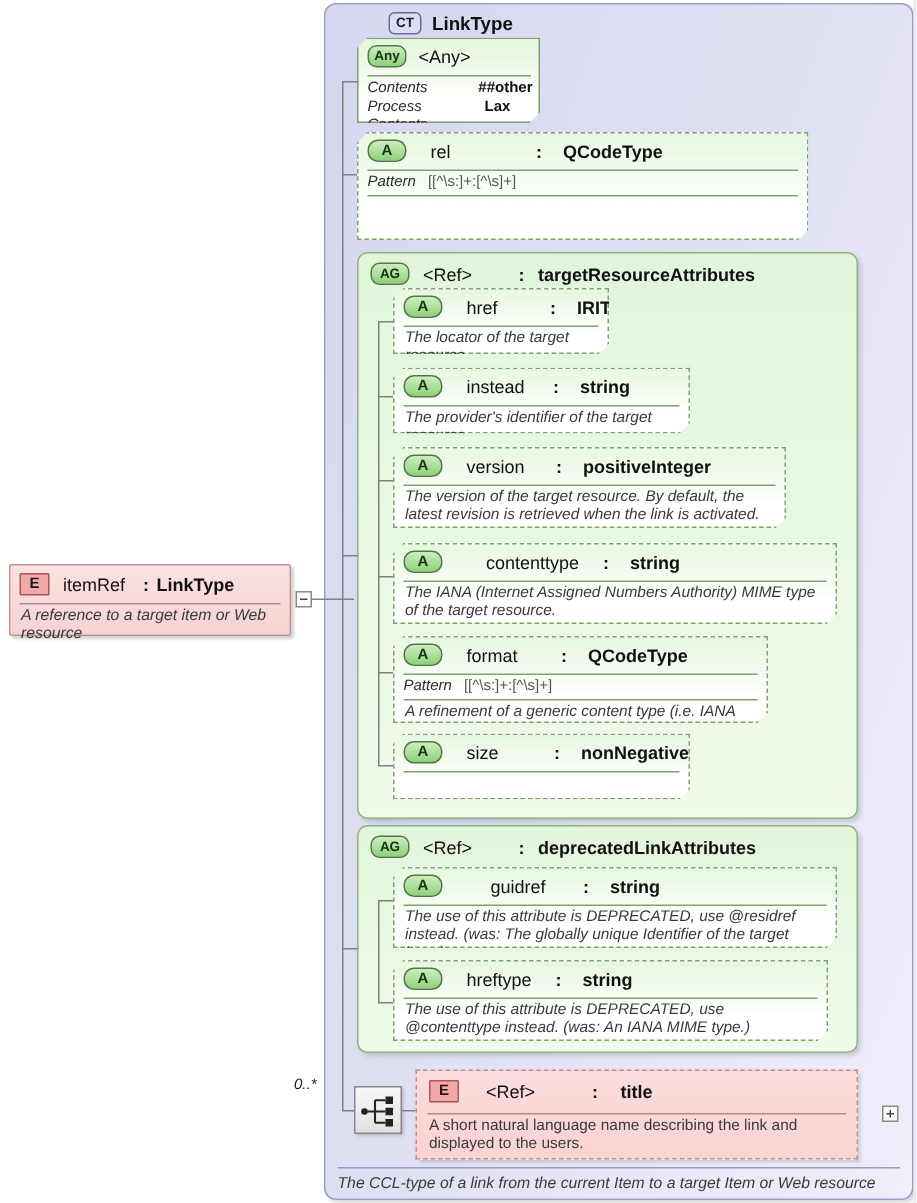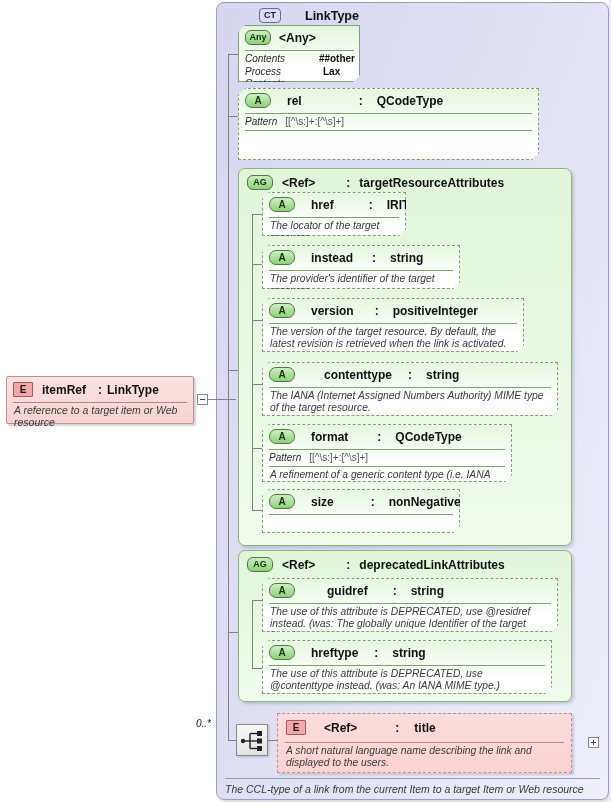--- a/index.html
+++ b/index.html
@@ -69,33 +69,33 @@
     width:26px;height:15px;
     background:linear-gradient(180deg,#cdeec1 0%,#8fd07a 100%);
     border:1px solid #4e7a42;color:#17300f;border-radius:6px;
     font-size:9px;
   }
   .badge-ct{
     width:22px;height:15px;background:#dcdcf2;border:1px solid #6a6a9a;
     color:#1a1a3a;border-radius:4px;font-size:9px;
   }
 
-  .nm{font-size:12px;font-weight:bold;color:#101010;}
+  .nm{font-size:12px;font-weight:normal;color:#101010;}
   .ty{font-size:12px;font-weight:bold;color:#101010;}
 
   
   .ct-box{
     left:216px;top:2px;width:393px;height:798px;
     background:linear-gradient(110deg,#d6d6f0 0%,#dedef3 40%,#efeffa 100%);
     border:1px solid #9a9ac4;
     border-radius:8px;
     box-shadow:2px 2px 3px rgba(0,0,0,.16);
   }
   .ct-title{
-    position:absolute;left:6px;top:5px;display:flex;align-items:center;gap:24px;padding-left:36px;
+    position:absolute;left:6px;top:5px;display:flex;align-items:center;gap:7px;padding-left:36px;
   }
   .ct-title .t{font-size:12.5px;font-weight:bold;color:#101010;}
   .ct-footsep{position:absolute;left:8px;right:8px;bottom:20px;height:1px;background:#9a9ac4;}
   .ct-foot{
     position:absolute;left:8px;right:8px;bottom:4px;
     font-style:italic;font-size:10.5px;color:#3a3a3a;
   }
 
   
   .any-box{
@@ -140,21 +140,21 @@
 
   
   .eref{
     left:277px;top:713px;width:295px;height:60px;
     background:linear-gradient(180deg,#fbdcdc 0%,#fad2d2 100%);
     border:1px dashed #c08f8f;
     box-shadow:2px 2px 2px rgba(0,0,0,.14);
   }
   .eref .hdr{position:absolute;left:8px;top:6px;display:flex;align-items:center;gap:10px;}
   .eref .sep{position:absolute;left:7px;right:7px;top:28px;height:1px;background:#b08a8a;}
-  .eref .doc{position:absolute;left:8px;right:7px;top:31px;font-style:italic;font-size:10.3px;color:#3a3a3a;line-height:12.2px;}
+  .eref .doc{position:absolute;left:8px;right:7px;top:31px;font-size:10.3px;color:#3a3a3a;line-height:12.2px;}
 
   
   .seq{
     left:236px;top:724px;width:32px;height:32px;
     background:linear-gradient(180deg,#f7f7f7 0%,#e2e2e2 100%);
     border:1px solid #8a8a8a;
     box-shadow:1px 1px 2px rgba(0,0,0,.2);
   }
   .card{
     position:absolute;left:196px;top:718px;

